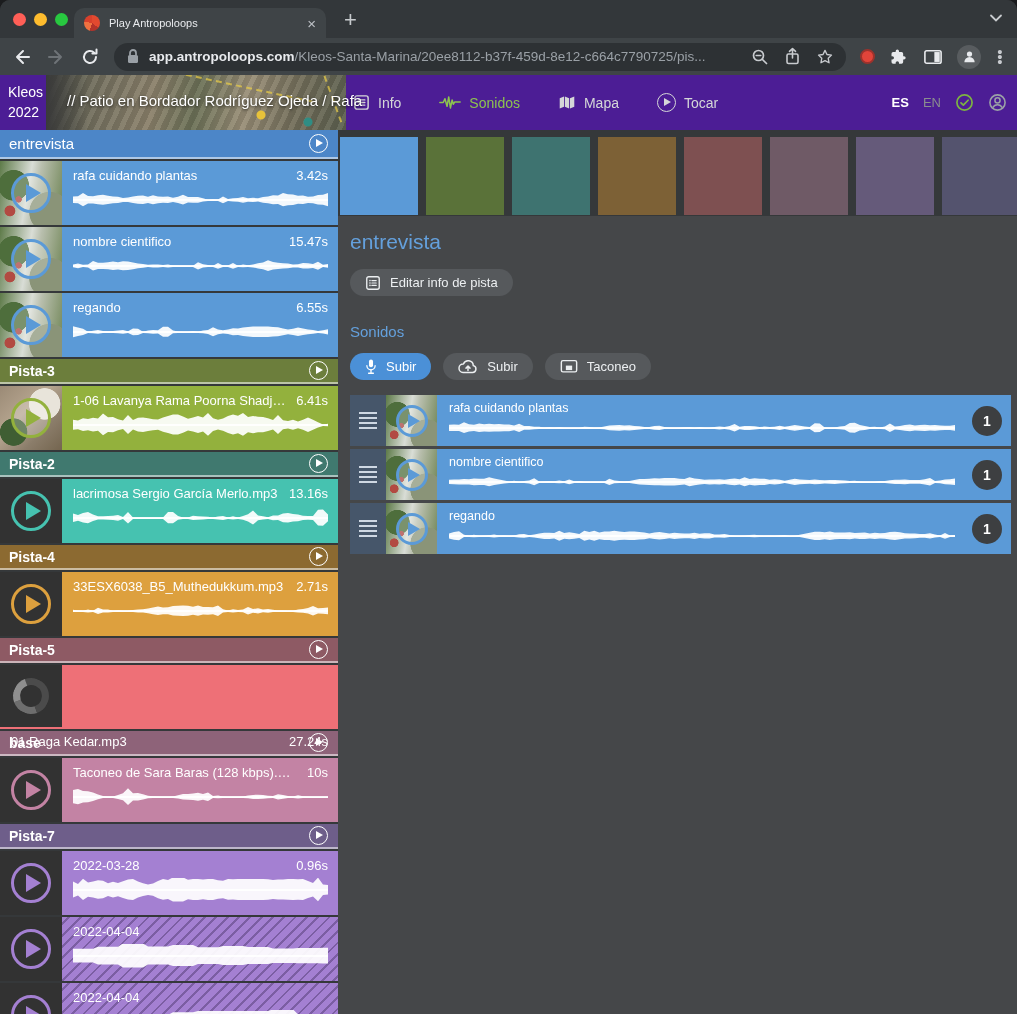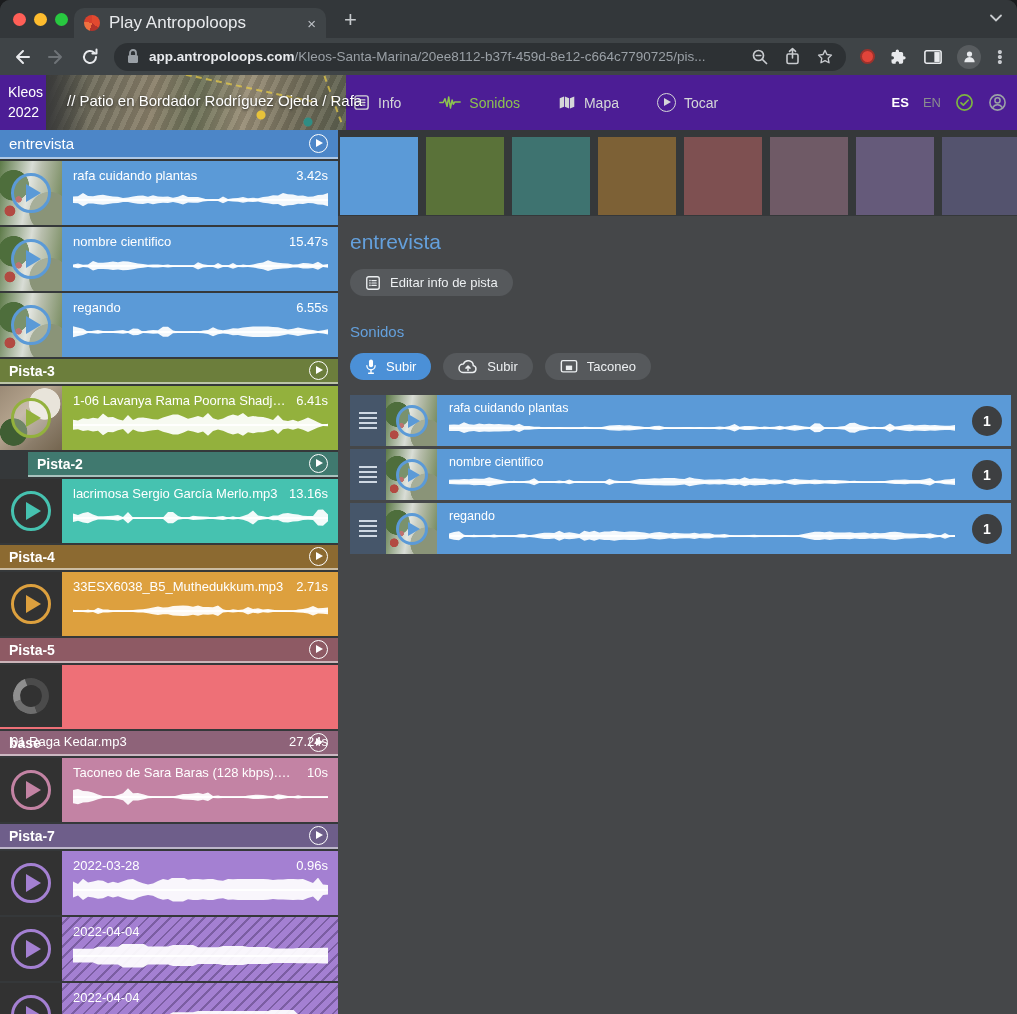--- a/index.html
+++ b/index.html
@@ -9,21 +9,21 @@
 
   
   .titlebar { height:38px; background:#33373a; position:relative; }
   .lights { position:absolute; left:13px; top:13px; display:flex; gap:8px; }
   .light { width:13px; height:13px; border-radius:50%; }
   .light.red{background:#ff5f57}.light.yellow{background:#febc2e}.light.green{background:#28c840}
   .tab { position:absolute; left:74px; top:8px; width:252px; height:30px; background:#3f4447;
          border-radius:10px 10px 0 0; display:flex; align-items:center; padding:0 10px; gap:9px; }
   .favicon { width:16px; height:16px; border-radius:50%;
              background:conic-gradient(#e2492f 0 35%, #b4332a 35% 55%, #ef7140 55% 78%, #d8402c 78% 100%); }
-  .tab-title { color:#e8eaed; font-size:17px; flex:1; white-space:nowrap; overflow:hidden; }
+  .tab-title { color:#e8eaed; font-size:11px; flex:1; white-space:nowrap; overflow:hidden; }
   .tab-close { color:#bdc1c6; font-size:15px; line-height:1; }
   .newtab { position:absolute; left:344px; top:7px; color:#c7cacd; font-size:22px; font-weight:300; }
   .tabchev { position:absolute; right:14px; top:13px; }
 
   .toolbar { height:37px; background:#3f4447; display:flex; align-items:center; padding:0 12px; gap:14px; }
   .navbtn { display:flex; align-items:center; }
   .urlpill { flex:1; height:28px; background:#2d3134; border-radius:14px; display:flex;
              align-items:center; padding:0 12px; gap:9px; min-width:0; }
   .url { font-size:13.5px; color:#9aa0a6; white-space:nowrap; overflow:hidden; flex:1; }
   .url b { color:#e8eaed; font-weight:700; }
@@ -360,21 +360,21 @@
                 <svg width="255" height="24" viewBox="0 0 255 24" preserveAspectRatio="none">
                   <rect x="0" y="11" width="255" height="2" fill="rgba(255,255,255,0.9)"></rect>
                   <polygon points="0.0,6.7 5.0,7.4 10.0,5.3 15.0,6.1 20.0,4.7 25.0,5.5 30.0,0.6 35.0,4.2 40.0,3.9 45.0,6.2 50.0,7.6 55.0,2.1 60.0,6.9 65.0,4.8 70.0,4.4 75.0,5.3 80.0,6.2 85.0,6.6 90.0,4.4 95.0,3.1 100.0,1.6 105.0,1.6 110.0,3.5 115.0,5.8 120.0,4.6 125.0,3.1 130.0,4.6 135.0,-0.0 140.0,5.3 145.0,6.8 150.0,5.5 155.0,3.1 160.0,1.6 165.0,2.8 170.0,-0.0 175.0,4.0 180.0,2.9 185.0,3.8 190.0,4.0 195.0,5.3 200.0,7.1 205.0,1.9 210.0,7.3 215.0,8.0 220.0,6.8 225.0,8.4 230.0,6.7 235.0,4.4 240.0,6.7 245.0,9.3 250.0,11.5 255.0,10.7 255.0,13.2 250.0,13.0 245.0,14.4 240.0,16.7 235.0,18.9 230.0,16.8 225.0,15.2 220.0,16.7 215.0,15.6 210.0,16.2 205.0,21.1 200.0,16.4 195.0,18.0 190.0,19.2 185.0,19.3 180.0,20.2 175.0,19.2 170.0,22.8 165.0,20.3 160.0,21.4 155.0,20.0 150.0,17.8 145.0,16.6 140.0,18.0 135.0,22.8 130.0,18.6 125.0,20.0 120.0,18.6 115.0,17.6 110.0,19.7 105.0,21.4 100.0,21.4 95.0,20.0 90.0,18.8 85.0,16.8 80.0,17.2 75.0,18.1 70.0,18.9 65.0,18.4 60.0,16.6 55.0,20.9 50.0,15.9 45.0,17.2 40.0,19.3 35.0,19.1 30.0,22.3 25.0,17.8 20.0,18.6 15.0,17.3 10.0,18.0 5.0,16.2 0.0,16.7" fill="rgba(255,255,255,0.93)"></polygon>
                 </svg>
               </div>
             </div>
         </div>
       </div>
 
       <div class="section">
-        <div class="sec-head" style="background-color: rgb(64, 121, 111); margin-left: 28px;">
+        <div class="sec-head" style="background-color: rgb(64, 121, 111);">
           <span>Pista-2</span>
           <span class="playcirc"></span>
         </div>
         <div class="snd" style="background-color: rgb(70, 194, 176); --c: #46c2b0;">
           <div class="snd-thumb thumb-dark">
               <span class="play-ov"></span>
             </div>
           <div class="snd-body">
               <div class="snd-titlerow">
               <span class="snd-title">lacrimosa Sergio García Merlo.mp3</span>

